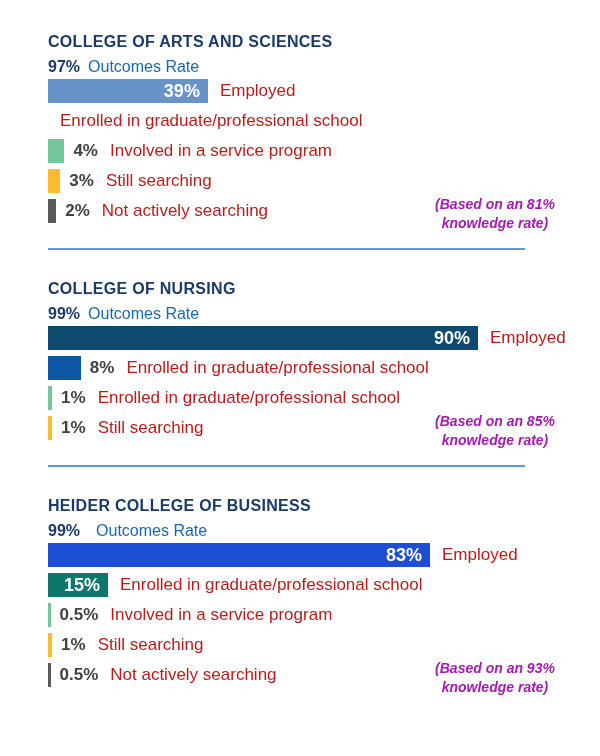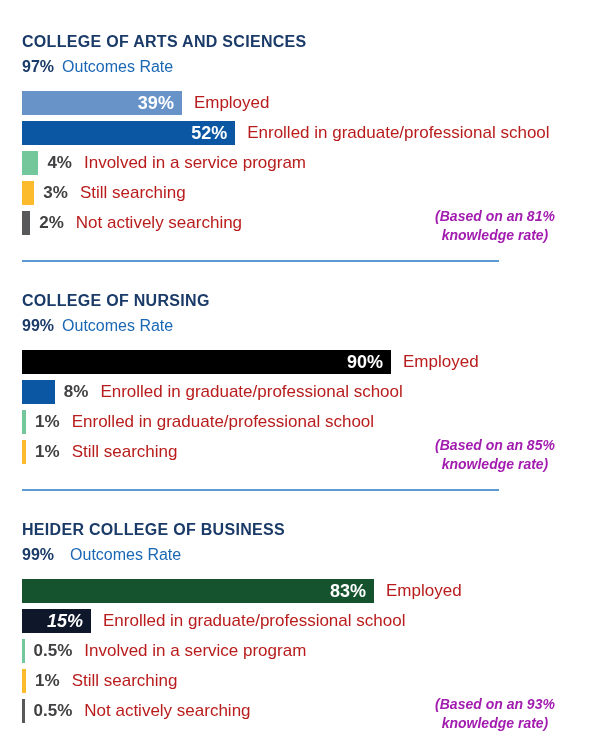--- a/index.html
+++ b/index.html
@@ -6,21 +6,21 @@
   html, body { background: #ffffff; }
   body {
     width: 600px;
     height: 756px;
     font-family: "Liberation Sans", "DejaVu Sans", sans-serif;
     overflow: hidden;
   }
   .page {
     width: 600px;
     height: 756px;
-    padding: 32px 33px 0 22px;
+    padding: 32px 33px 0 48px;
   }
   .section { position: relative; }
   .sec-title {
     font-size: 16px;
     font-weight: bold;
     letter-spacing: 0.3px;
     color: #1a3a68;
     line-height: 19px;
   }
   .outcomes {
@@ -28,21 +28,21 @@
     font-size: 16px;
     line-height: 24px;
     color: #1a67b3;
   }
   .outcomes .pct {
     font-weight: bold;
     color: #1a3a68;
     margin-right: 8px;
   }
   .section:nth-of-type(3) .outcomes .pct { margin-right: 16px; }
-  .rows { margin-top: 12px; position: relative; }
+  .rows { position: relative; }
   .row {
     display: flex;
     align-items: center;
     height: 24px;
     margin-bottom: 6px;
     white-space: nowrap;
   }
   .bar {
     height: 24px;
     flex: 0 0 auto;
@@ -98,23 +98,20 @@
       <span class="pct">97%</span><span>Outcomes Rate</span>
     </div>
     <div class="rows">
       <div class="row">
         <div class="bar" style="width: 159.9px; background: rgb(103, 147, 201);">
           <span class="bar-value">39%</span>
         </div>
         <span class="row-label">Employed</span>
       </div>
       <div class="row">
-        <div class="bar" style="width: 213.2px; background: rgb(11, 87, 164);">
-          <span class="bar-value">52%</span>
-        </div>
         <span class="row-label">Enrolled in graduate/professional school</span>
       </div>
       <div class="row">
         <div class="bar" style="width: 16.4px; background: rgb(116, 199, 154);"></div>
         <span class="row-value">4%</span>
         <span class="row-label">Involved in a service program</span>
       </div>
       <div class="row">
         <div class="bar" style="width: 12.3px; background: rgb(252, 186, 45);"></div>
         <span class="row-value">3%</span>
@@ -131,21 +128,21 @@
 
   <hr class="divider">
 
   <div class="section">
     <div class="sec-title">COLLEGE OF NURSING</div>
     <div class="outcomes">
       <span class="pct">99%</span><span>Outcomes Rate</span>
     </div>
     <div class="rows">
       <div class="row">
-        <div class="bar" style="width: 369px; background: #000000;">
+        <div class="bar" style="width: 430px; background: #0c4a6e;">
           <span class="bar-value">90%</span>
         </div>
         <span class="row-label">Employed</span>
       </div>
       <div class="row">
         <div class="bar" style="width: 32.8px; background: rgb(11, 87, 164);"></div>
         <span class="row-value">8%</span>
         <span class="row-label">Enrolled in graduate/professional school</span>
       </div>
       <div class="row">
@@ -164,27 +161,27 @@
 
   <hr class="divider">
 
   <div class="section">
     <div class="sec-title">HEIDER COLLEGE OF BUSINESS</div>
     <div class="outcomes">
       <span class="pct">99%</span><span>Outcomes Rate</span>
     </div>
     <div class="rows">
       <div class="row">
-        <div class="bar" style="width: 352px; background: #14532d;">
+        <div class="bar" style="width: 382px; background: #1d4ed8;">
           <span class="bar-value">83%</span>
         </div>
         <span class="row-label">Employed</span>
       </div>
       <div class="row">
-        <div class="bar" style="width: 69px; background: #0f172a; font-style: italic;">
+        <div class="bar" style="width: 60px; background: #0f766e;">
           <span class="bar-value">15%</span>
         </div>
         <span class="row-label">Enrolled in graduate/professional school</span>
       </div>
       <div class="row">
         <div class="bar" style="width: 2.5px; background: rgb(116, 199, 154);"></div>
         <span class="row-value">0.5%</span>
         <span class="row-label">Involved in a service program</span>
       </div>
       <div class="row">

